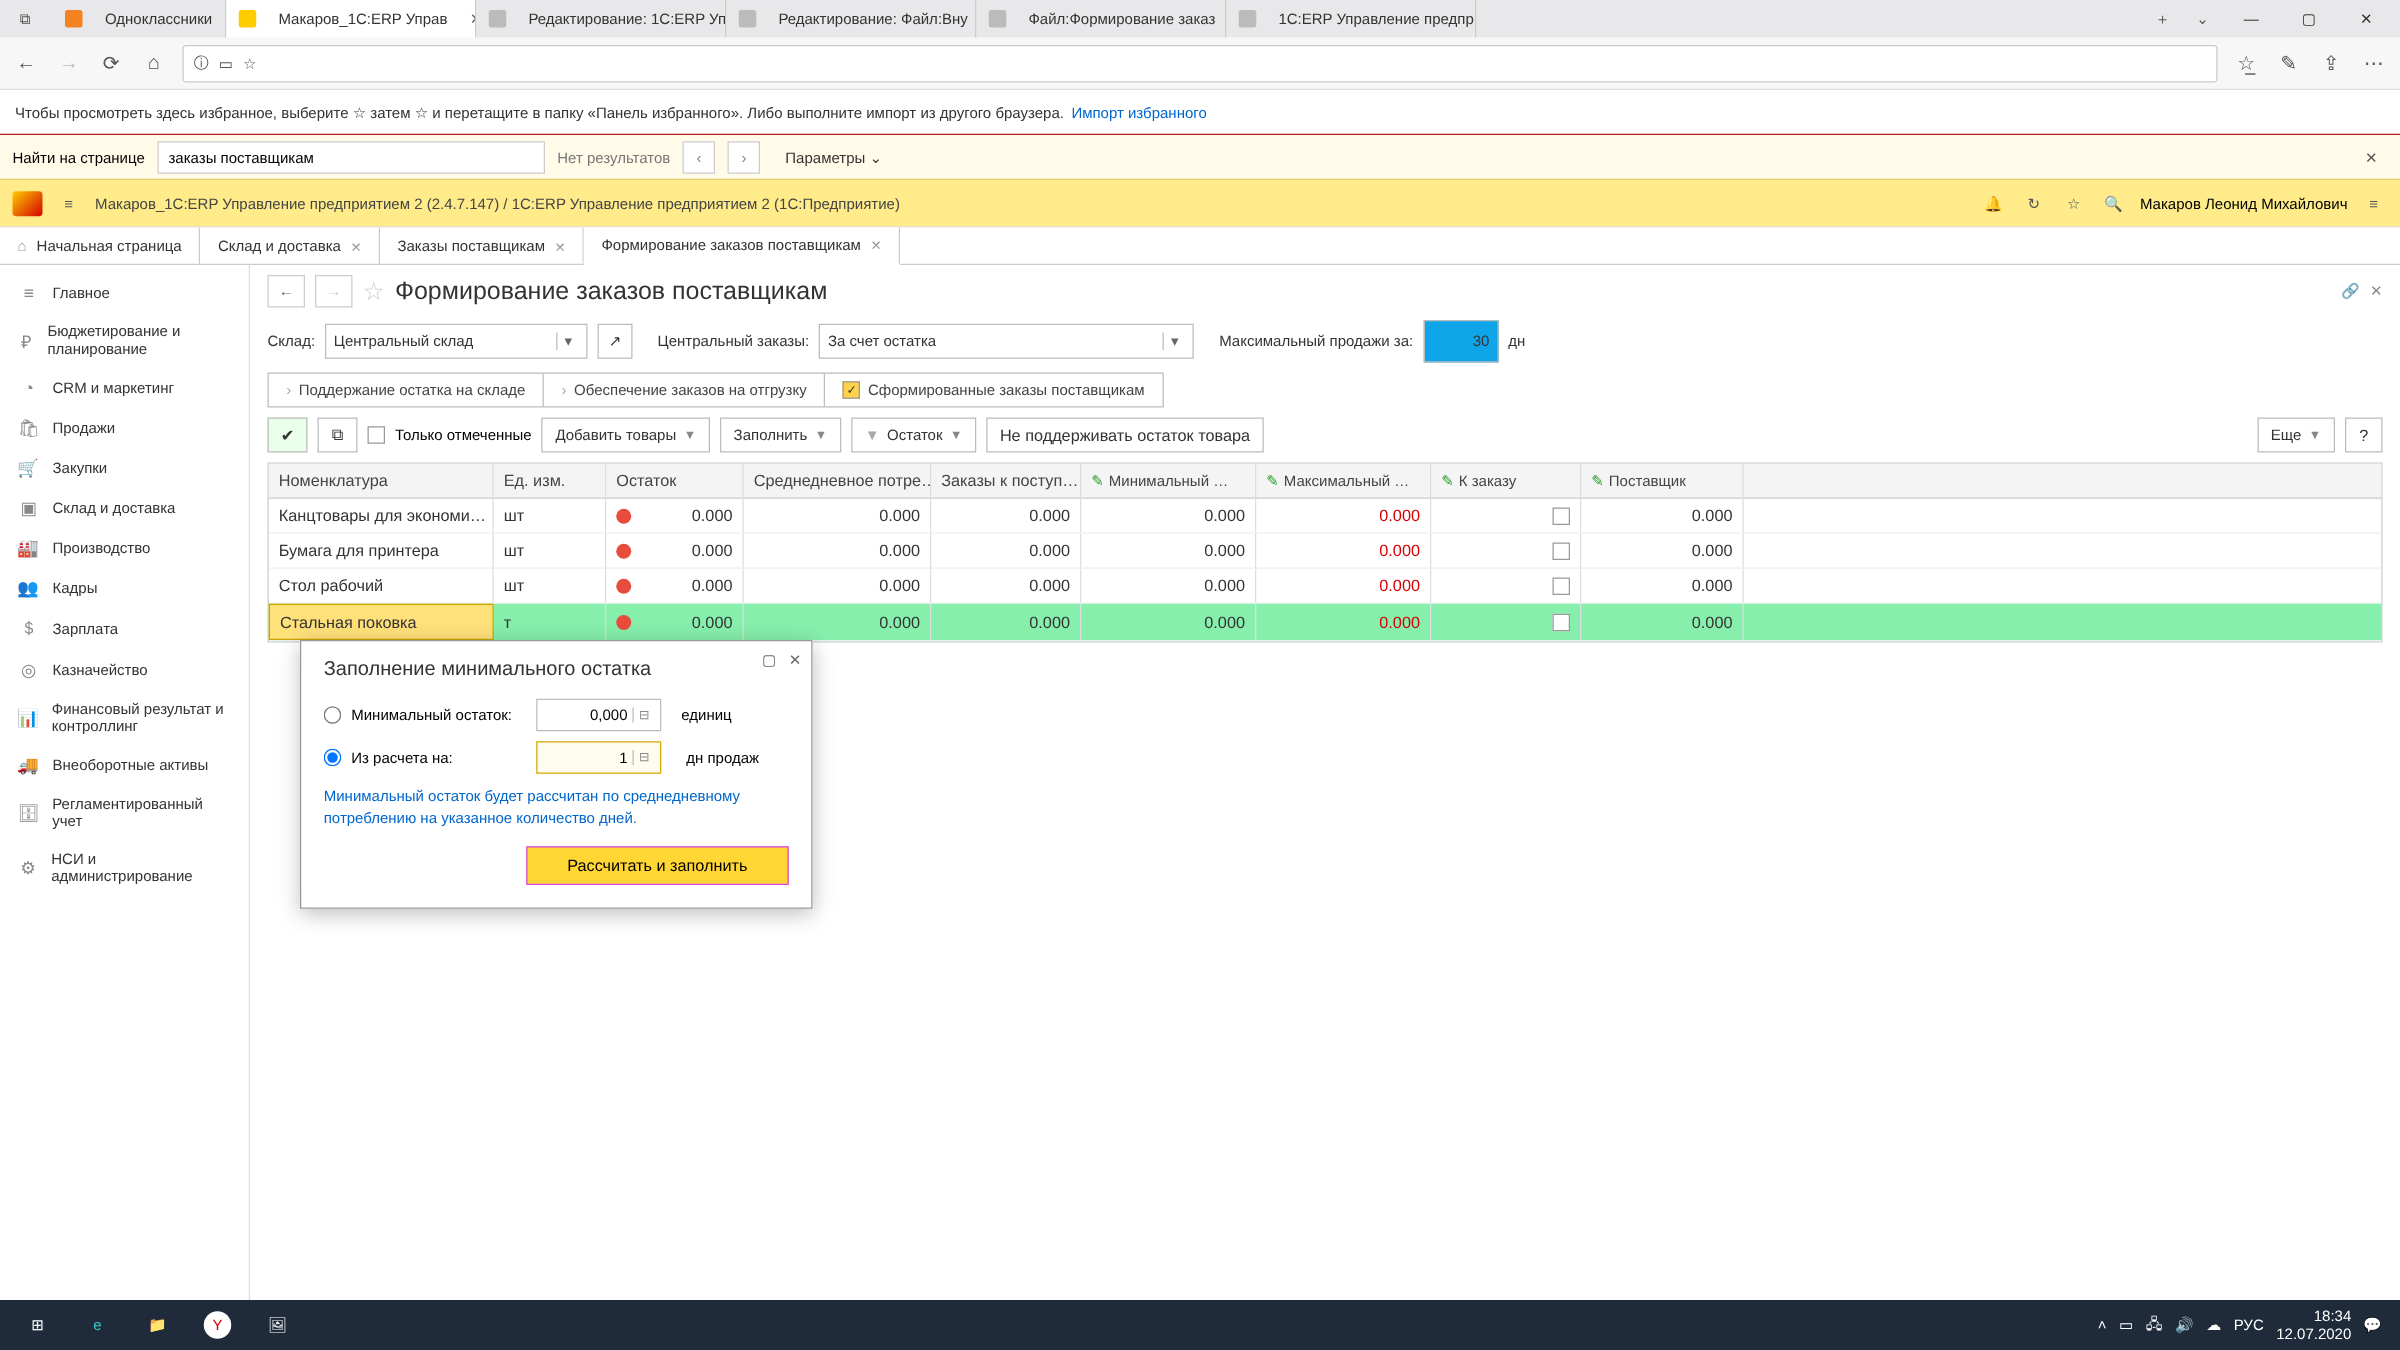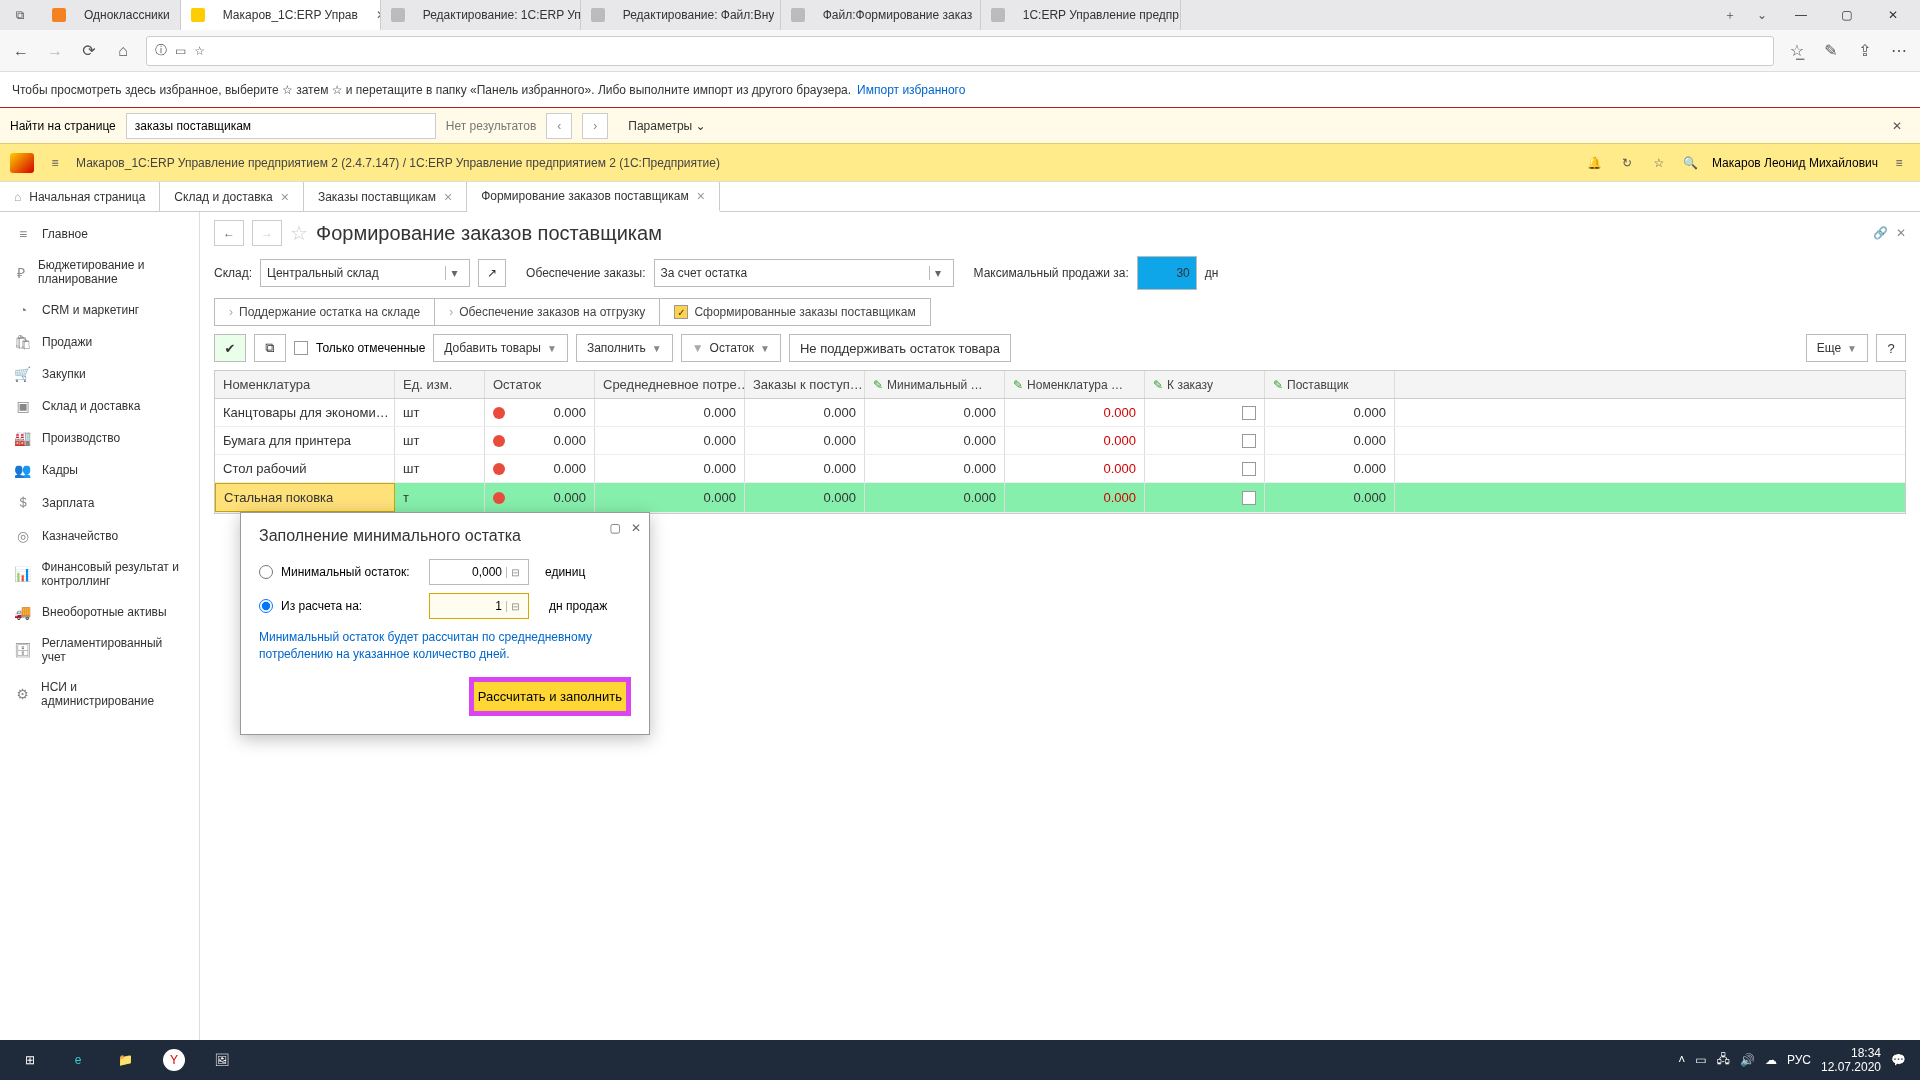--- a/index.html
+++ b/index.html
@@ -82,21 +82,21 @@
 .col-kzak .chkbox{margin-left:auto}
 .dialog{position:absolute;top:300px;left:40px;width:410px;background:#fff;border:1px solid #999;box-shadow:0 4px 16px rgba(0,0,0,0.25);padding:14px 18px 18px}
 .dialog h2{font-size:16px;font-weight:normal;color:#333;margin-bottom:14px}
 .dialog .dctrl{position:absolute;top:8px;right:8px;display:flex;gap:10px;color:#666}
 .dialog .radio-row{display:flex;align-items:center;gap:8px;margin-bottom:8px}
 .dialog input[type=radio]{width:14px;height:14px}
 .dialog .numfield{width:100px;height:26px;border:1px solid #bbb;text-align:right;padding:0 4px;display:flex;align-items:center;justify-content:flex-end;background:#fff}
 .dialog .numfield.y{border:1px solid #d4a800;background:#fffdf0}
 .dialog .numfield .stepbtn{width:18px;border-left:1px solid #bbb;text-align:center;color:#888;margin-left:4px;font-size:10px}
 .dialog .note{color:#0066cc;font-size:12px;margin:10px 0 14px;line-height:1.4}
-.dialog .pbtn{background:#ffd633;border:5px solid #d946ef;padding:7px 4px;font-size:13px;float:right}
+.dialog .pbtn{background:#ffd633;border:1px solid #d946ef;padding:7px 32px;font-size:13px;float:right}
 .taskbar{position:fixed;bottom:0;left:0;right:0;height:40px;background:#1f2b3a;display:flex;align-items:center;padding:0 6px;color:#fff}
 .taskbar .tb-item{width:48px;height:40px;display:flex;align-items:center;justify-content:center}
 .taskbar .tray{margin-left:auto;display:flex;align-items:center;gap:10px;padding-right:8px;font-size:11px}
 .taskbar .clock{text-align:right;line-height:1.2}
 </style>
 </head>
 <body>
 
 <div class="win-titlebar">
   <span class="tb-icon">⧉</span>
@@ -271,21 +271,21 @@
       </div>
     </div>
 
     <div class="filter-row">
       <label>Склад:</label>
       <div class="combo" style="width:210px">
           <span class="cv">Центральный склад</span>
           <span class="dd">▾</span>
         </div>
       <div class="sqbtn">↗</div>
-      <label style="margin-left:12px">Обеспечение заказы:</label>
+      <label style="margin-left:12px">Центральный заказы:</label>
       <div class="combo" style="width:300px">
           <span class="cv">За счет остатка</span>
           <span class="dd">▾</span>
         </div>
       <label style="margin-left:12px">Максимальный продажи за:</label>
       <div class="nmbox">30</div>
       <span>дн</span>
     </div>
 
     <div class="steps">
@@ -336,21 +336,21 @@
         <div class="th col-ed">Ед. изм.</div>
         <div class="th col-ost" style="justify-content:flex-start">Остаток</div>
         <div class="th col-pot" style="justify-content:flex-start">Среднедневное потре…</div>
         <div class="th col-zak" style="justify-content:flex-start">Заказы к поступ…</div>
         <div class="th col-min" style="justify-content:flex-start">
             <span class="pencil">✎</span>
             <span>Минимальный …</span>
           </div>
         <div class="th col-max" style="justify-content:flex-start">
             <span class="pencil">✎</span>
-            <span>Номенклатура …</span>
+            <span>Максимальный …</span>
           </div>
         <div class="th col-kzak">
             <span class="pencil">✎</span>
             <span>К заказу</span>
           </div>
         <div class="th col-post" style="justify-content:flex-start">
             <span class="pencil">✎</span>
             <span>Поставщик</span>
           </div>
       </div>

